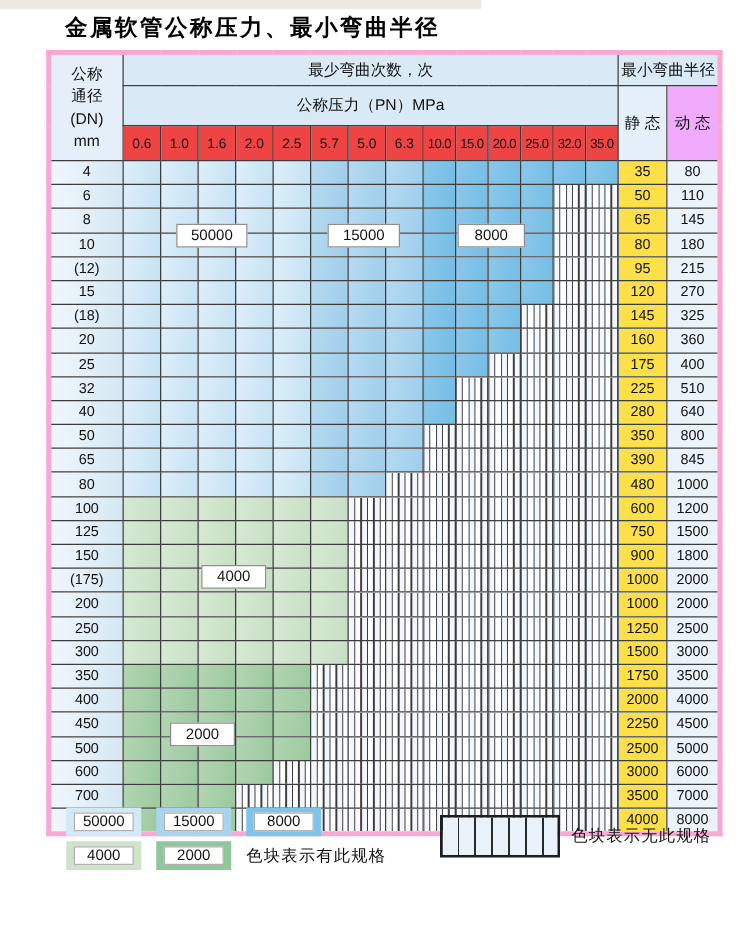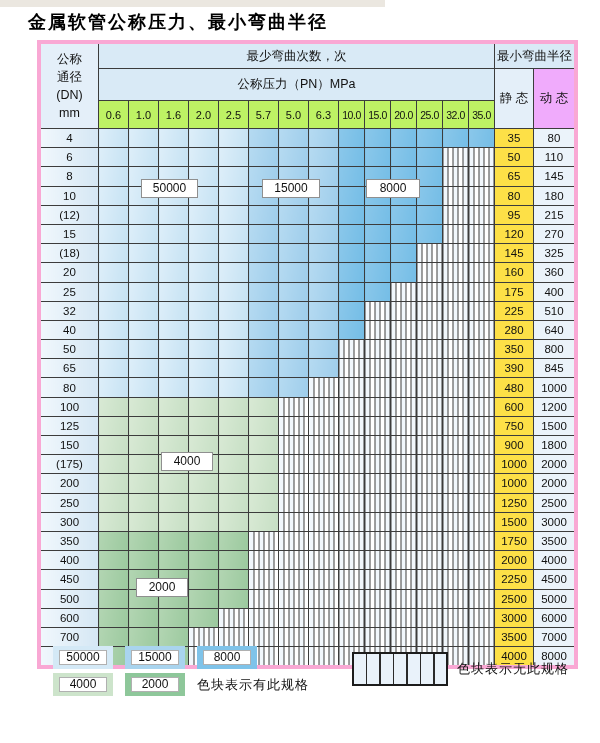--- a/index.html
+++ b/index.html
@@ -1,30 +1,30 @@
 <!DOCTYPE html>
 <html><head>
 <meta charset="utf-8">
 <style>
   html,body{margin:0;padding:0;}
   body{width:600px;height:743px;background:#ffffff;font-family:"Liberation Sans",sans-serif;position:relative;overflow:hidden;}
   .page{position:absolute;inset:0;}
   .topstrip{position:absolute;left:0;top:0;width:385px;height:7px;background:#ebe7e0;}
-  .title{position:absolute;left:28px;top:10px;font-family:"Liberation Serif","DejaVu Serif",serif;font-weight:bold;font-size:18px;letter-spacing:2px;color:#000;margin:0;}
+  .title{position:absolute;left:52px;top:10px;font-family:"Liberation Serif","DejaVu Serif",serif;font-weight:bold;font-size:18px;letter-spacing:2px;color:#000;margin:0;}
   table.spec{position:absolute;left:37px;top:40px;border-collapse:collapse;table-layout:fixed;border:4px solid #f9a8d4;}
   table.spec td{border:1px solid #3c3c3c;padding:0;text-align:center;color:#111;overflow:hidden;white-space:nowrap;}
   
   td.hcell{background:#d9eaf6;font-size:12.5px;}
   td.corner{width:57px;background:#e4eff9;font-size:12.5px;line-height:18px;border-right-width:2px;}
   td.bendhdr{height:24px;margin-top:20px;}
   td.preshdr{height:31px;}
   td.radhdr{border-left-width:2px;}
   td.sd{width:38px;border-left-width:2px;background:#e4eff9;font-size:12.5px;margin-top:40px;}
   td.sd2{width:40px;background:#f0abfc;font-size:12.5px;}
-  td.ph{height:27px;font-size:11px;background:#bef264;}
+  td.ph{height:27px;font-size:11px;background:#ef4444;}
   td.ph.wide{font-size:10.5px;letter-spacing:-0.5px;margin-top:26px;}
   
   tr.data td{height:18.2px;font-size:11.5px;}
   td.dn{background:linear-gradient(90deg,#f0f7fc,#d5e7f4);border-right-width:2px;}
   td.z1{background:linear-gradient(100deg,#ddeef9,#c5e2f3);}
   td.z2{background:linear-gradient(100deg,#b5daf1,#9ecdeb);}
   td.z3{background:linear-gradient(100deg,#8ac7ea,#74bde6);}
   td.g4{background:linear-gradient(100deg,#d8e9d4,#c6dfc4);}
   td.g2{background:linear-gradient(100deg,#b2d5b2,#9bc99e);}
   td.hatch{background:repeating-linear-gradient(90deg,#f1f7fc 0px,#f1f7fc 4px,#3c3c3c 4px,#3c3c3c 5px,#ffffff 5px,#ffffff 9px,#3c3c3c 9px,#3c3c3c 10px);}

